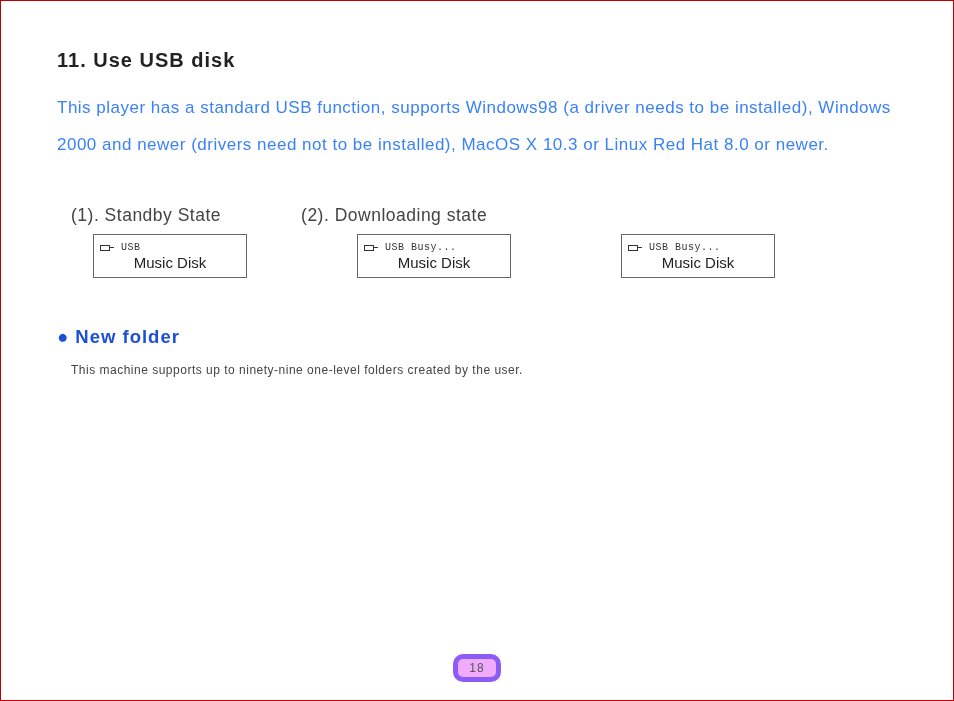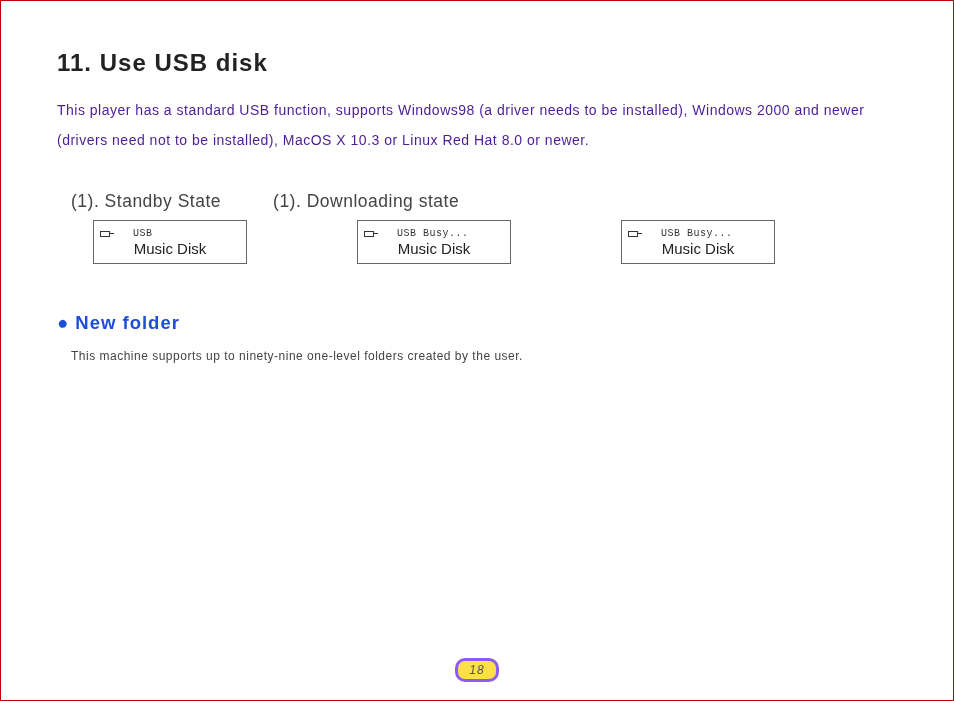--- a/index.html
+++ b/index.html
@@ -11,40 +11,40 @@
   .page {
     width: 954px;
     height: 701px;
     box-sizing: border-box;
     border: 1.5px solid #c00000;
     padding: 48px 56px 20px 56px;
     position: relative;
   }
   .section-title {
     font-weight: bold;
-    font-size: 24px;
+    font-size: 20px;
     letter-spacing: 1px;
     color: #222;
     margin-bottom: 18px;
     font-family: Arial, Helvetica, sans-serif;
   }
   .para {
-    font-size: 14px;
-    color: #4c1d95;
+    font-size: 17px;
+    color: #3b82f6;
     line-height: 2.15;
     letter-spacing: 0.5px;
     margin: 0 0 0 0;
   }
   .spacer {
     height: 30px;
   }
   .modes-row {
     display: flex;
-    margin: 6px 0 4px 14px;
-    gap: 52px;
+    margin: 12px 0 4px 14px;
+    gap: 80px;
   }
   .mode-label {
     font-size: 17.5px;
     color: #444;
     letter-spacing: 0.5px;
   }
   .displays-row {
     display: flex;
     margin: 8px 0 0 36px;
     gap: 110px;
@@ -59,21 +59,21 @@
     color: #333;
     display: flex;
     flex-direction: column;
     justify-content: center;
   }
   .disp-top {
     font-size: 10px;
     letter-spacing: 0.5px;
     display: flex;
     align-items: center;
-    gap: 17px;
+    gap: 5px;
     font-family: "Courier New", monospace;
   }
   .usb-icon {
     display: inline-block;
     width: 16px;
     height: 8px;
     position: relative;
   }
   .usb-icon::before {
     content: "";
@@ -111,47 +111,46 @@
     margin-left: 14px;
     line-height: 2;
   }
   .page-num {
     position: absolute;
     left: 50%;
     bottom: 18px;
     transform: translateX(-50%);
     width: 38px;
     height: 18px;
-    border: 3px solid #8b5cf6;
+    border: 5px solid #8b5cf6;
     border-radius: 10px;
     font-size: 12px;
     color: #555;
-    background: #fde047;
+    background: #f0abfc;
     display: flex;
     align-items: center;
     justify-content: center;
     letter-spacing: 1px;
-    font-style: italic;
   }
 </style>
 </head>
 <body>
 
 <div class="page">
 
   <div class="section-title">11. Use USB disk</div>
 
   <p class="para">This player has a standard USB function, supports Windows98 (a driver needs to be installed), Windows 2000 and newer (drivers need not to be installed), MacOS X 10.3 or Linux Red Hat 8.0 or newer.</p>
 
   <div class="spacer"></div>
 
 
   <div class="modes-row">
     <div class="mode-label">(1). Standby State</div>
-    <div class="mode-label">(1). Downloading state</div>
+    <div class="mode-label">(2). Downloading state</div>
   </div>
 
   <div class="displays-row">
     <div class="display-box">
       <div class="disp-top">
         <span class="usb-icon"></span>
         <span>USB</span>
       </div>
       <div class="disp-bottom">Music Disk</div>
     </div>

